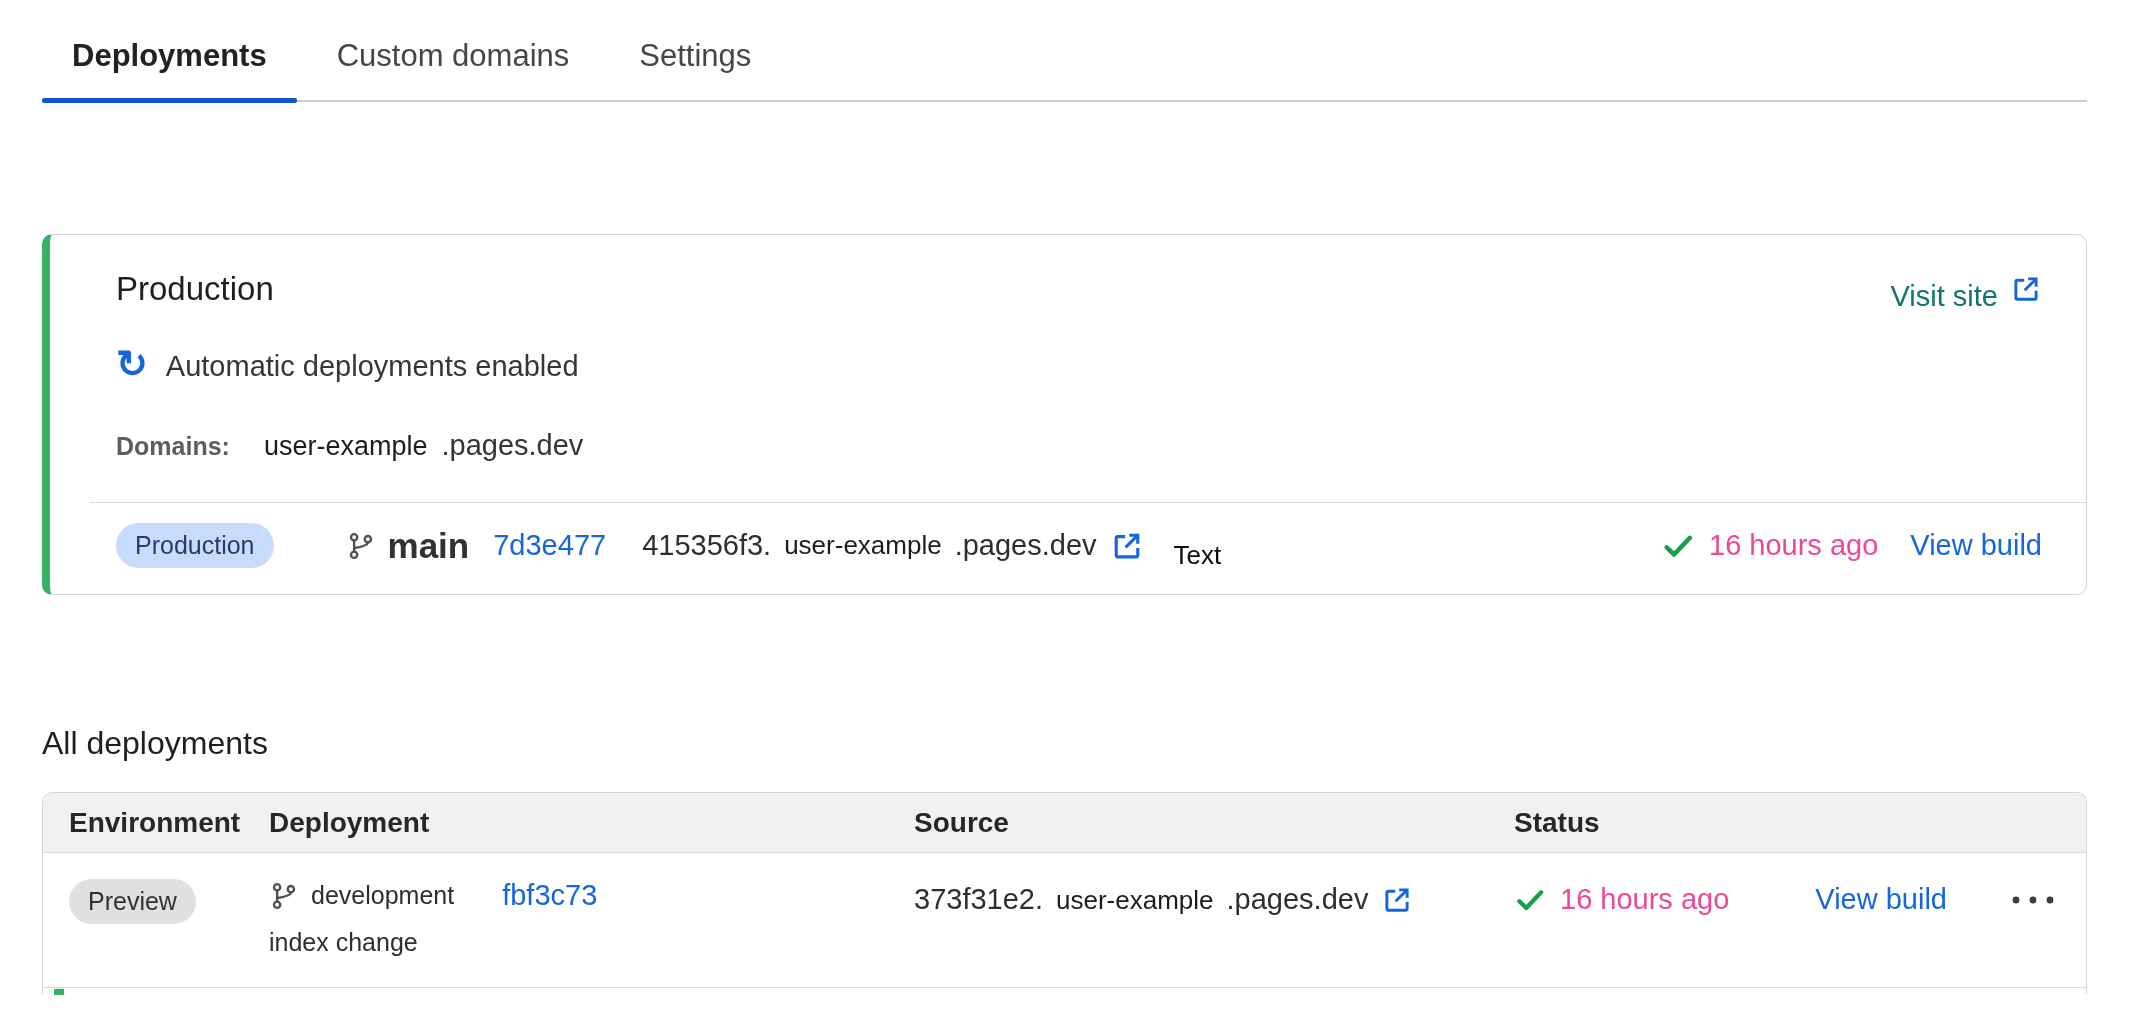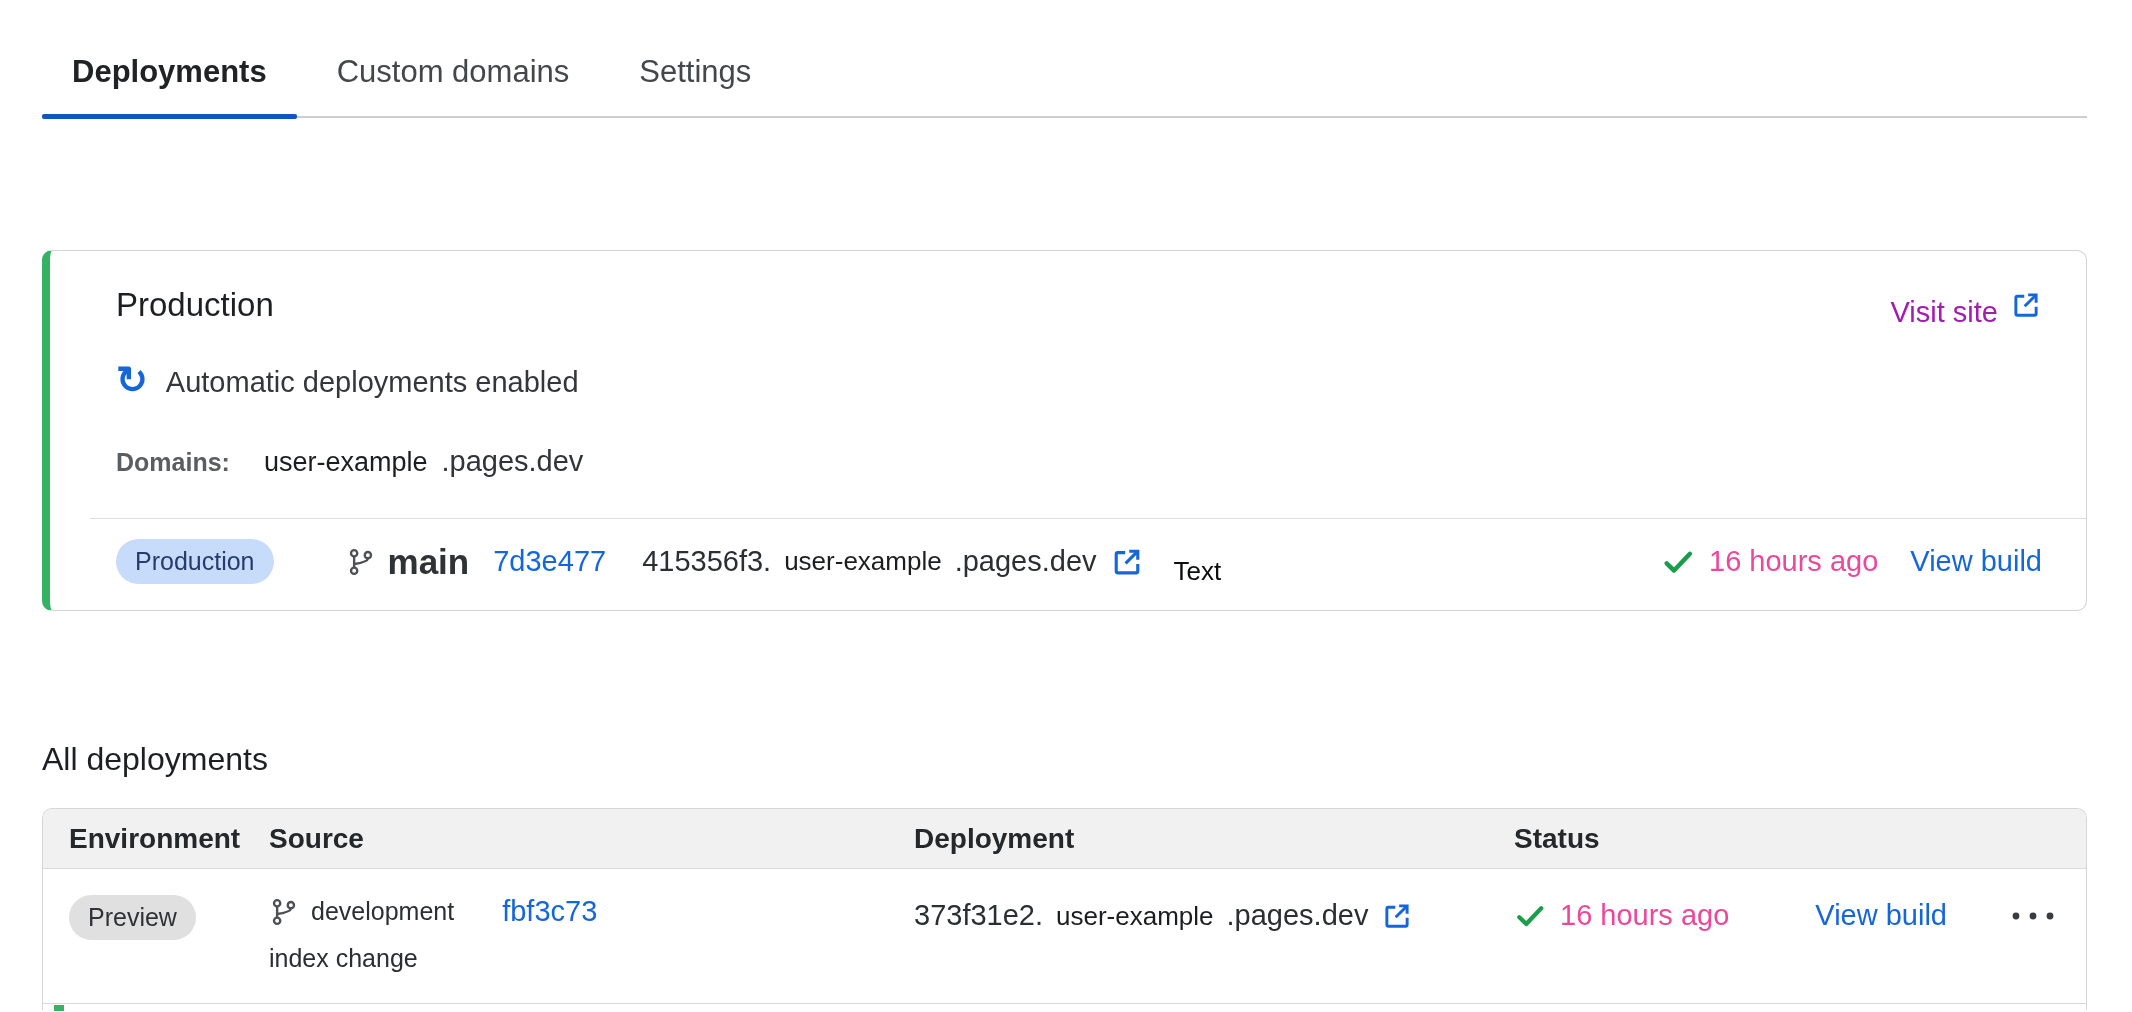--- a/index.html
+++ b/index.html
@@ -6,21 +6,21 @@
   html,body { margin:0; padding:0; }
   body {
     width:2132px; height:1012px; overflow:hidden;
     background:#ffffff; color:#24282b;
     font-family:"Liberation Sans", sans-serif;
   }
 
   
   .tabbar {
     display:flex; align-items:center; column-gap:10px;
-    margin:0 45px 0 42px; padding-top:40px;
+    margin:0 45px 0 42px; padding-top:24px;
     border-bottom:2px solid #cbcdcf;
   }
   .tab {
     position:relative; font-size:31px; color:#43474b;
     padding:14px 30px 26px; cursor:pointer; white-space:nowrap;
   }
   .tab:first-child { margin-left:0; }
   .tab.active { color:#202326; font-weight:700; }
   .tab.active::after {
     content:""; position:absolute; left:0; right:0; bottom:-3px;
@@ -30,21 +30,21 @@
   
   .card {
     margin:132px 45px 0 42px;
     border:1px solid #d2d4d5; border-left:8px solid #35b263;
     border-radius:10px; background:#fff;padding-left:40px;
   }
   .card-pad { padding-left:26px; padding-right:44px; }
   .card-header { display:flex; justify-content:space-between; align-items:center; padding-top:30px; }
   .card-title { font-size:33px; font-weight:500; color:#1d2023; }
   .visit-site { display:flex; align-items:center; gap:12px; cursor:pointer; }
-  .visit-site-label { font-size:29px; font-weight:500; color:#a21caf;margin-top:15px; }
+  .visit-site-label { font-size:29px; font-weight:500; color:#0f766e;margin-top:15px; }
 
   .auto-line { margin-top:34px; display:flex; align-items:center; gap:18px; }
   .refresh-glyph { font-size:38px; line-height:1; color:#1566db; font-weight:700; transform:translateY(-2px); }
   .auto-text { font-size:29px; color:#33373a; }
 
   .domains-line { margin-top:44px; display:flex; align-items:baseline; }
   .domains-label { font-size:25px; font-weight:700; color:#5a5e61; }
   .domain-name { margin-left:34px; font-size:27px; color:#1b1d1f; }
   .domain-suffix { margin-left:14px; font-size:29px; color:#313538; }
 
@@ -189,22 +189,22 @@
       <span class="view-build">View build</span>
     </span>
   </div>
 </section>
 
 <h2 class="section-heading">All deployments</h2>
 
 <section class="table">
   <div class="thead">
     <div class="th">Environment</div>
+    <div class="th">Deployment</div>
     <div class="th">Source</div>
-    <div class="th">Deployment</div>
     <div class="th">Status</div>
   </div>
 
   <div class="trow">
     <div class="td">
       <span class="badge badge-preview">Preview</span>
     </div>
 
     <div class="td">
       <div class="src-line1">

